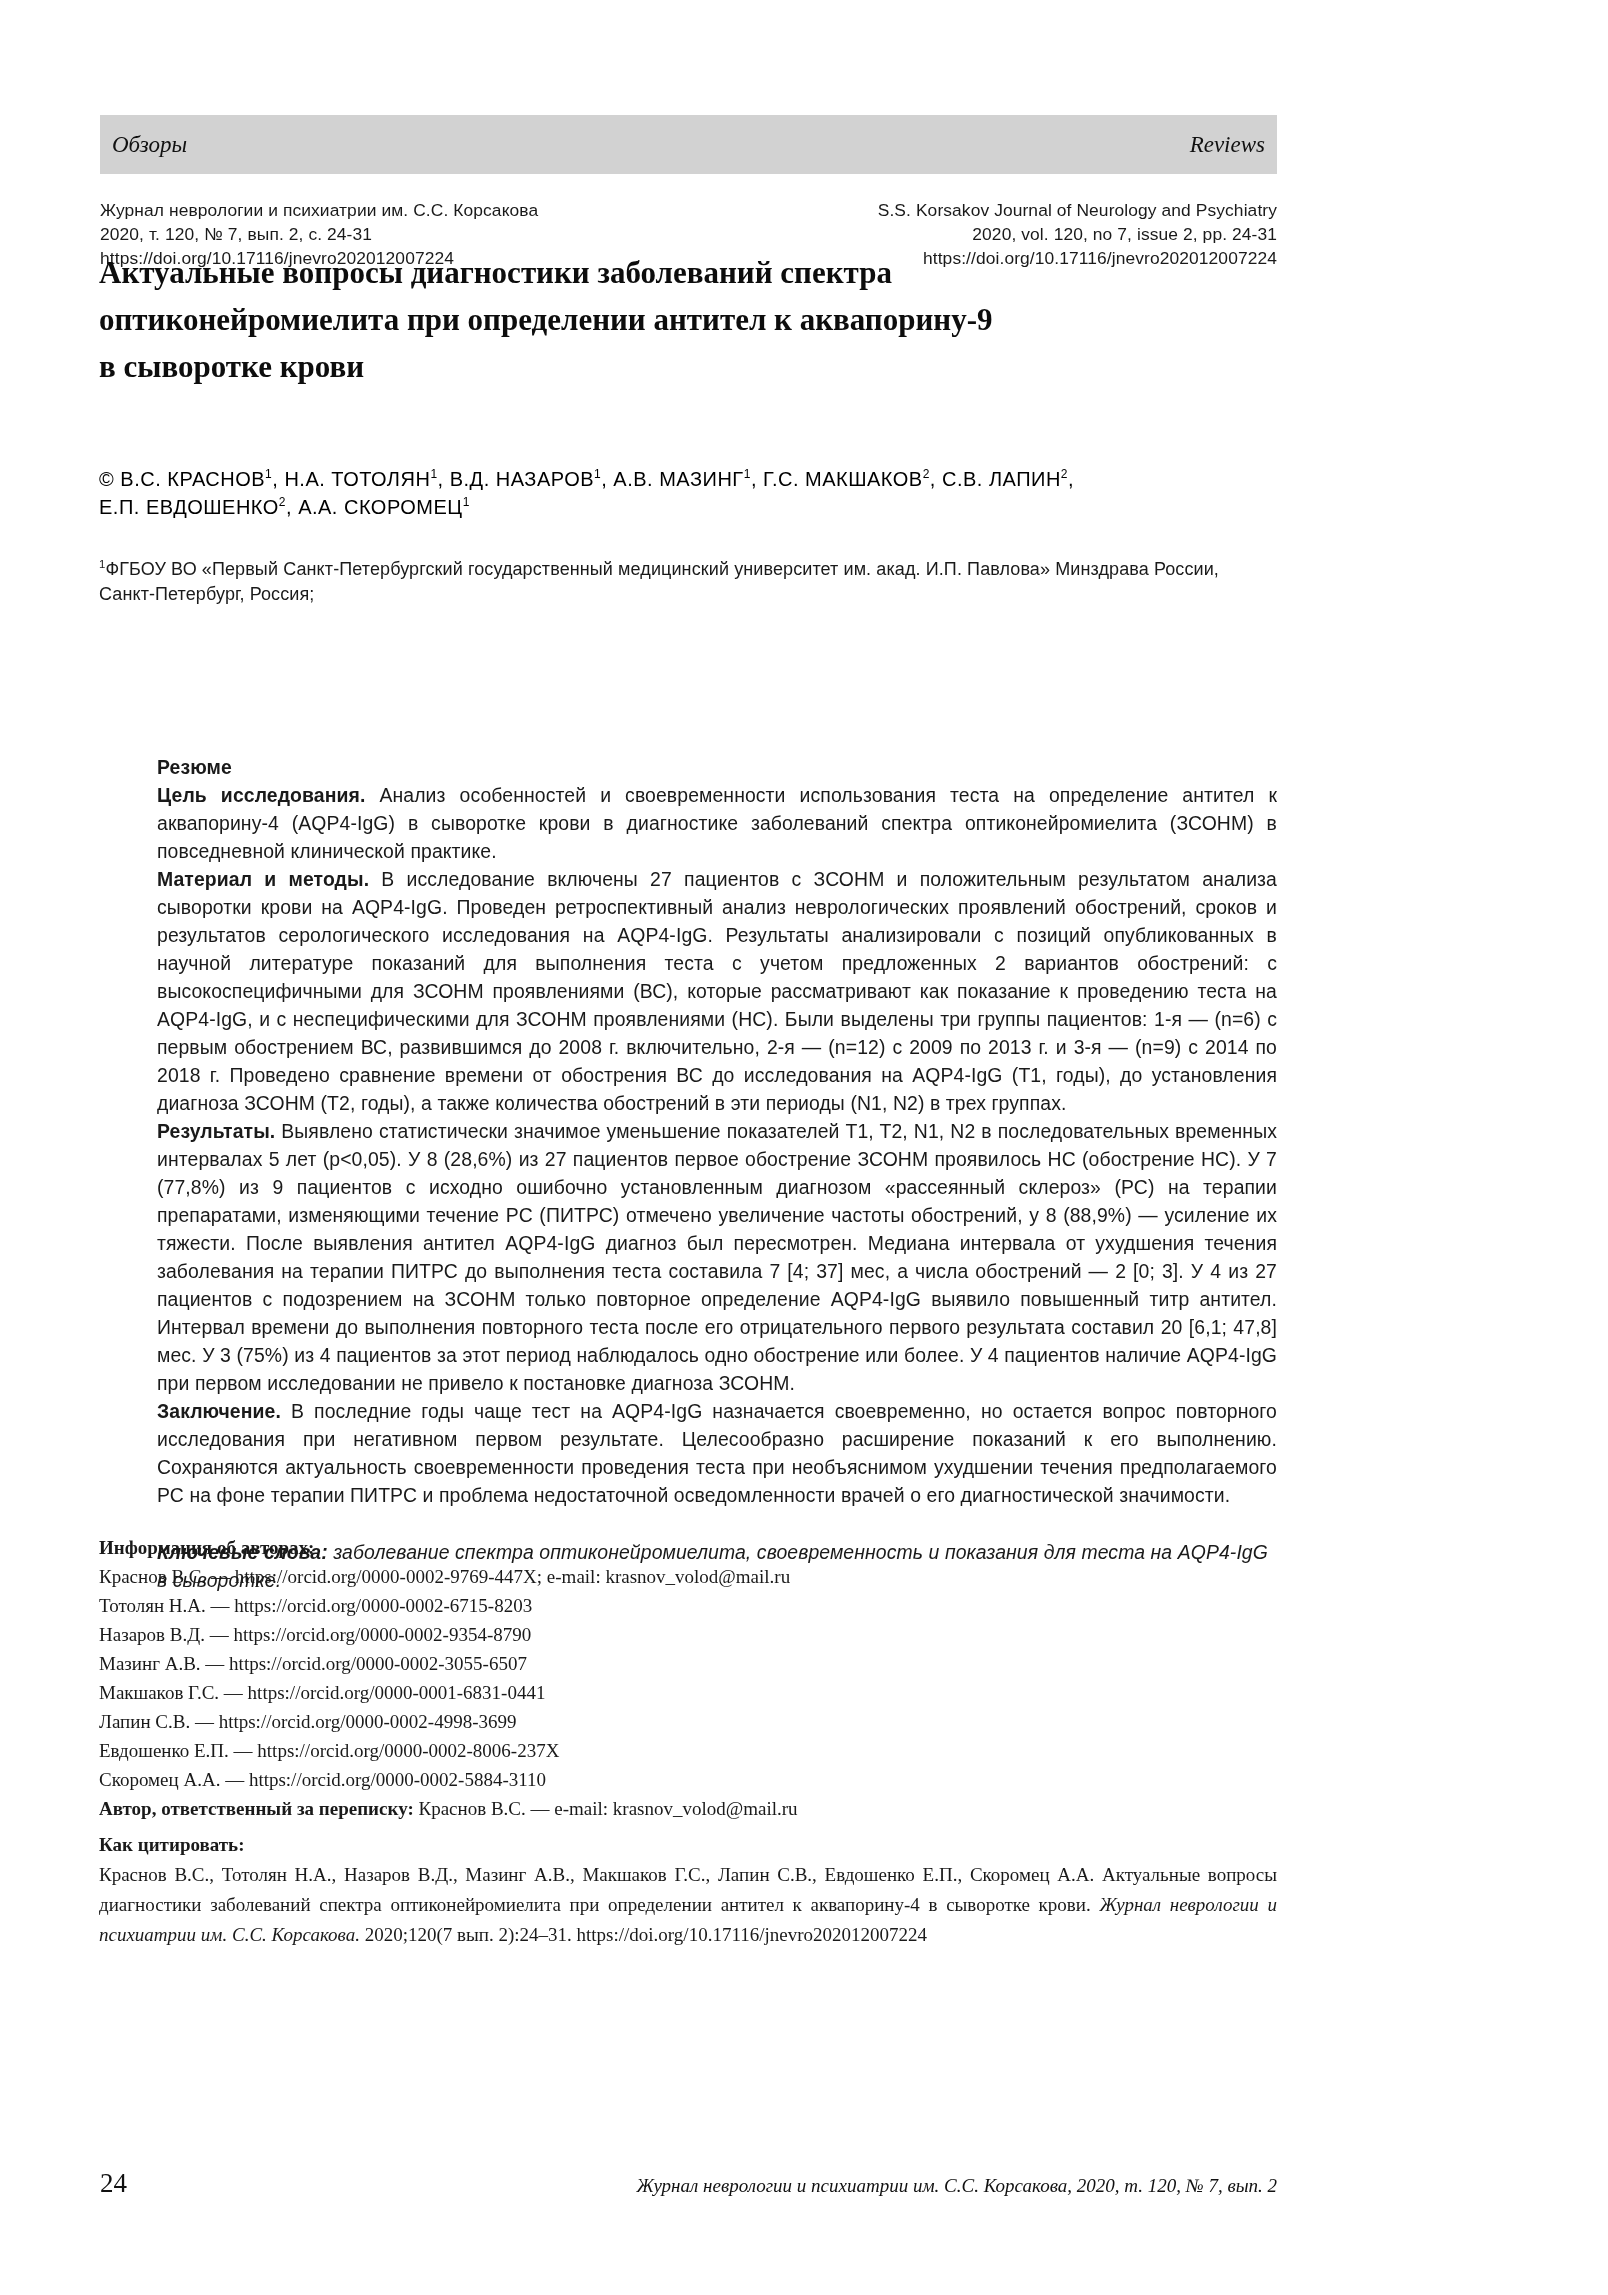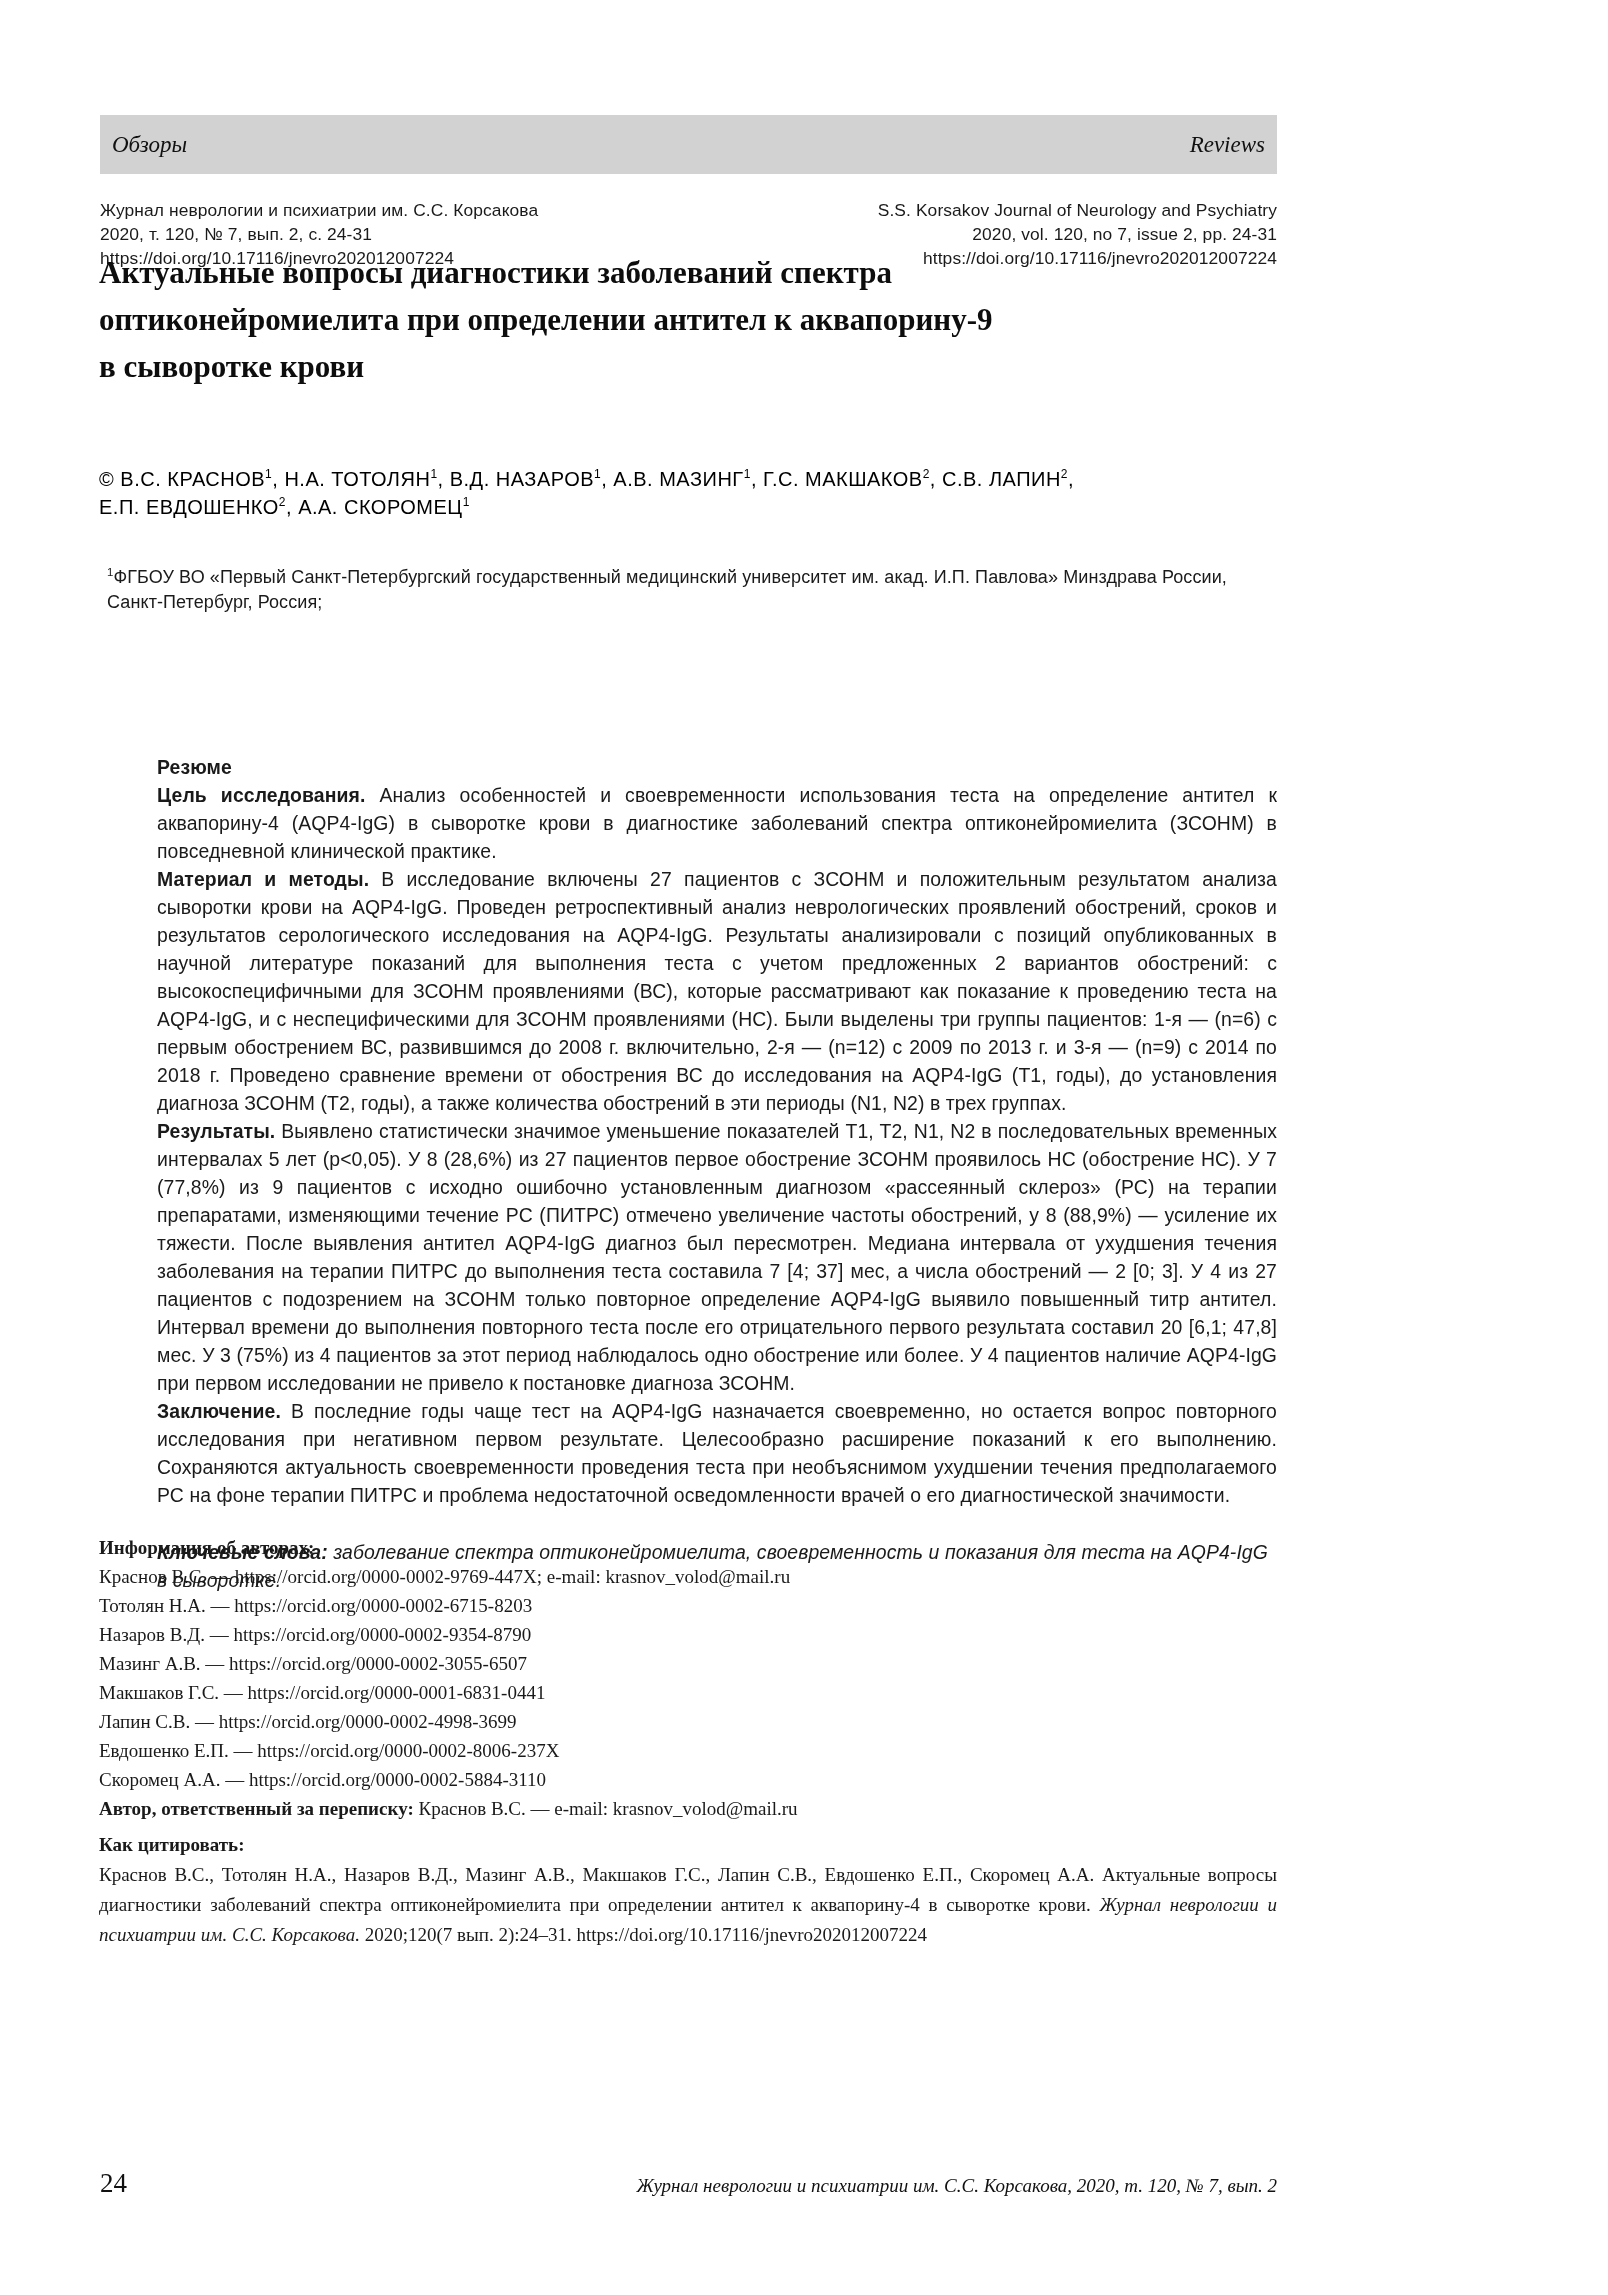--- a/index.html
+++ b/index.html
@@ -43,21 +43,21 @@
     font-family:"Liberation Sans", sans-serif;
     font-size:20px; line-height:28px; letter-spacing:0.5px; color:#000000;margin-top:36px;
   }
   .authors sup{font-size:12px; line-height:0;}
   
   .affiliations{
     position:absolute; left:99px; right:95px; top:557px;
     font-family:"Liberation Sans", sans-serif;
     font-size:18px; line-height:25px; letter-spacing:0.1px;
   }
-  .affiliations p{margin:8px;}
+  .affiliations p{margin:0;}
   .affiliations p + p{margin-top:8px;}
   .affiliations sup{font-size:11.4px; line-height:0;}
   
   .abstract{
     position:absolute; left:157px; right:95px; top:710px;
     font-family:"Liberation Sans", sans-serif;
     font-size:19.4px; line-height:28px; letter-spacing:0.1px;margin-top:43px;
   }
   .abstract .abs-heading{font-weight:bold; margin:0;}
   .abstract p{margin:0; text-align:justify;}

